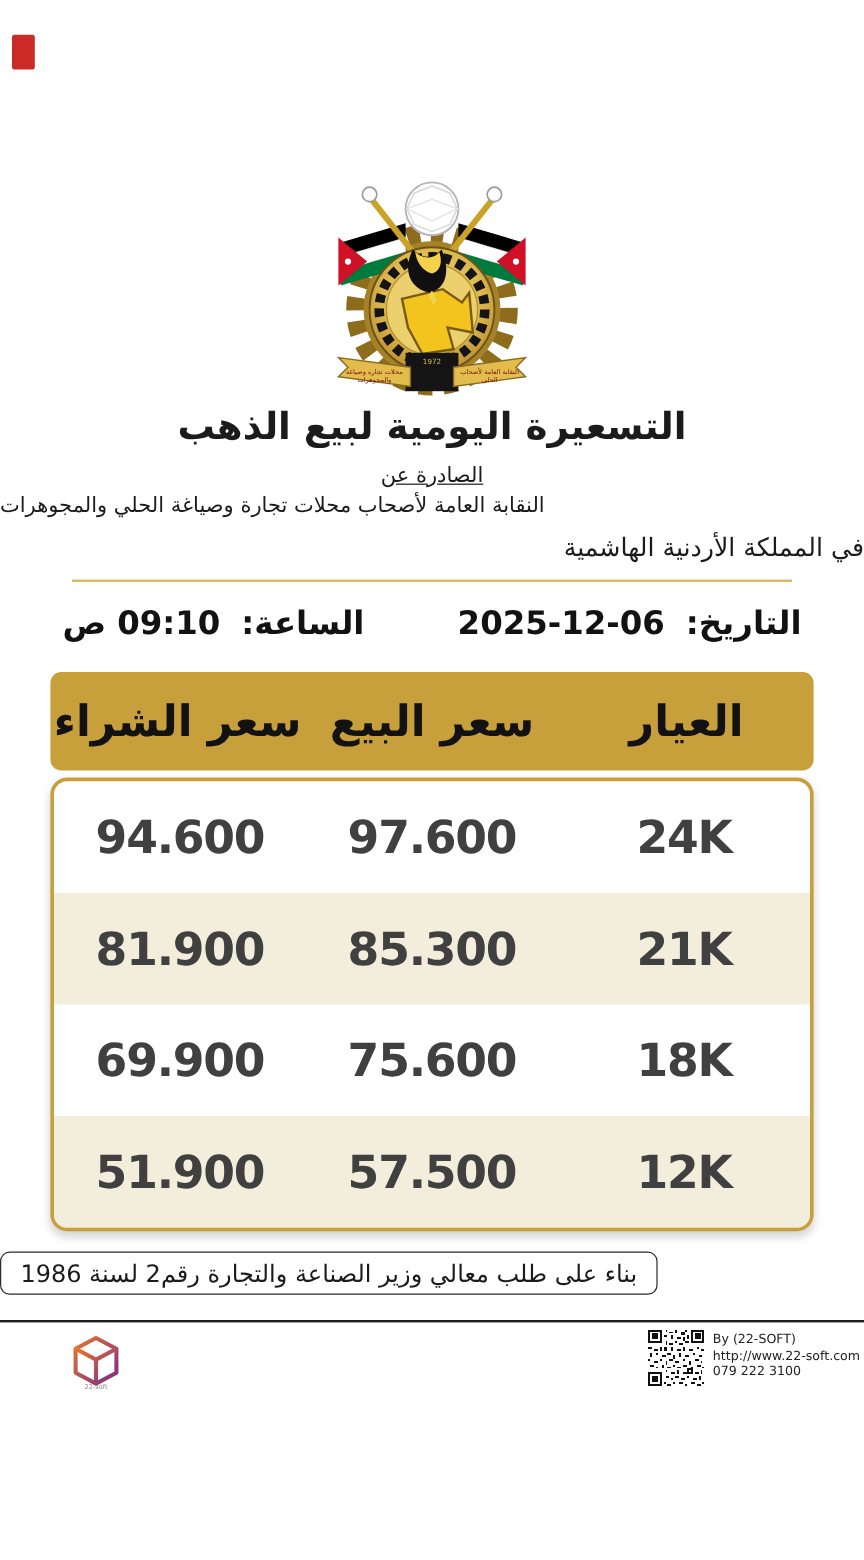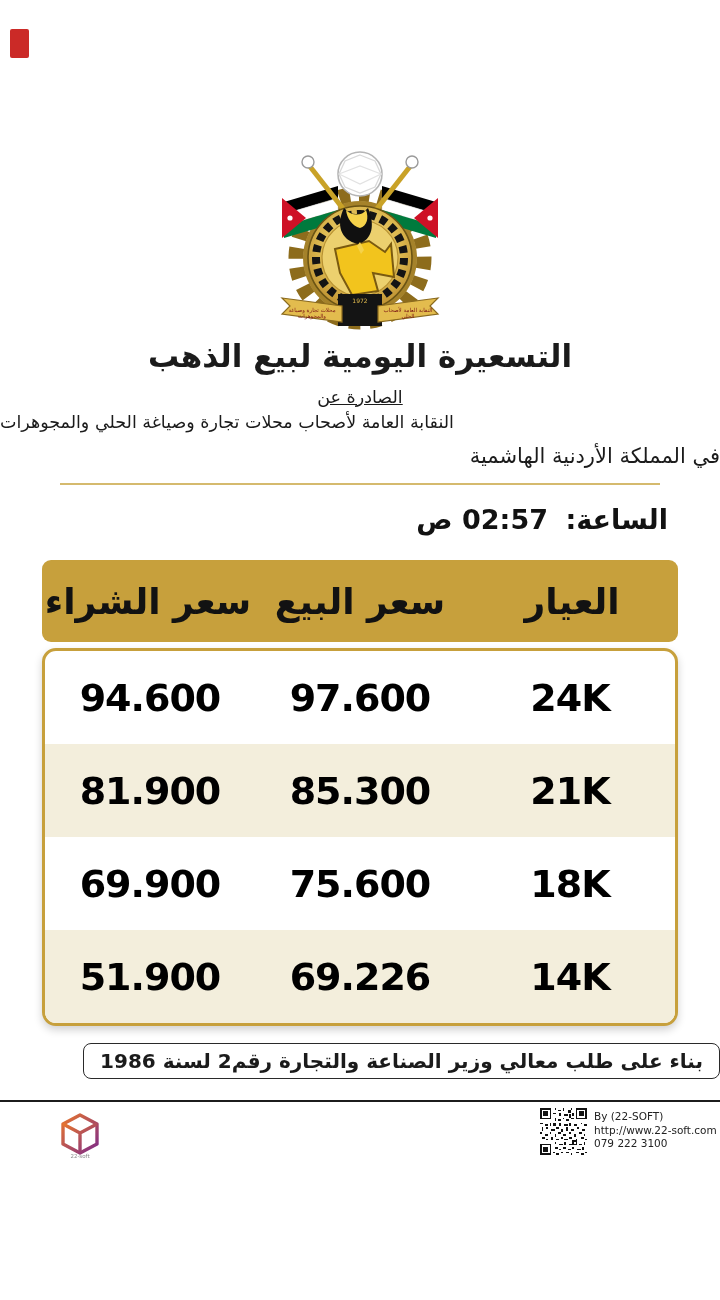--- a/index.html
+++ b/index.html
@@ -18,22 +18,22 @@
     font-size:27px;font-weight:bold;color:#121212;}
   .dt-seg{white-space:nowrap;}
   .dt-seg .lbl{margin-left:8px;}
   .table-head{margin:25px 42px 0;height:82px;background:#c7a03c;border-radius:9px;
     display:grid;grid-template-columns:1fr 1fr 1fr;direction:rtl;align-items:center;}
   .table-head .col{ text-align:center;font-size:36px;font-weight:bold;color:#121212;}
   .table-body{margin:6px 42px 0;border:3px solid #c7a03c;border-radius:14px;overflow:hidden;
     box-shadow:0 4px 8px rgba(0,0,0,0.18);background:#fff;}
   .t-row{height:93px;display:grid;grid-template-columns:1fr 1fr 1fr;direction:rtl;align-items:center;}
   .t-row.alt{background:#f3eedc;}
-  .t-row .cell{text-align:center;font-size:38px;font-weight:bold;color:#000000;letter-spacing:-1px;}
-  .note-wrap{text-align:right;margin-top:17px;font-weight:bold;}
+  .t-row .cell{text-align:center;font-size:38px;font-weight:bold;color:#404040;letter-spacing:-1px;}
+  .note-wrap{text-align:left;margin-top:17px;}
   .note-box{display:inline-block;border:1.5px solid #2a2a2a;border-radius:8px;padding:5px 16px;
     font-size:20px;direction:rtl;color:#1b1b1b;}
   .divider{position:absolute;left:0;top:1100px;width:720px;height:2px;background:#1c1c1c;}
   .credits{position:absolute;left:0;top:1102px;width:720px;height:70px;}
   .cube-logo{position:absolute;left:58px;top:10px;width:44px;height:46px;}
   .qr{position:absolute;left:540px;top:6px;width:47px;height:47px;}
   .credit-text{position:absolute;left:594px;top:8px;font-size:10.5px;line-height:13.5px;color:#222;
     font-family:"DejaVu Sans","Liberation Sans",sans-serif;white-space:nowrap;}
 </style>
 </head>
@@ -117,22 +117,26 @@
 
 <h1 class="title">التسعيرة اليومية لبيع الذهب</h1>
 <p class="issued">الصادرة عن</p>
 <p class="syndicate">النقابة العامة لأصحاب محلات تجارة وصياغة الحلي والمجوهرات</p>
 <p class="country">في المملكة الأردنية الهاشمية</p>
 
 <hr class="gold-line">
 
 <div class="date-row">
   <span class="dt-seg">
+    <span class="lbl">التاريخ:</span>
+    <span>06-12-2025</span>
+  </span>
+  <span class="dt-seg">
     <span class="lbl">الساعة:</span>
-    <span>02:57 ص</span>
+    <span>09:10 ص</span>
   </span>
 </div>
 
 <div class="table-head">
   <div class="col">العيار</div>
   <div class="col">سعر البيع</div>
   <div class="col">سعر الشراء</div>
 </div>
 
 <div class="table-body">
@@ -145,22 +149,22 @@
     <div class="cell">21K</div>
     <div class="cell">85.300</div>
     <div class="cell">81.900</div>
   </div>
   <div class="t-row">
     <div class="cell">18K</div>
     <div class="cell">75.600</div>
     <div class="cell">69.900</div>
   </div>
   <div class="t-row alt">
-    <div class="cell">14K</div>
-    <div class="cell">69.226</div>
+    <div class="cell">12K</div>
+    <div class="cell">57.500</div>
     <div class="cell">51.900</div>
   </div>
 </div>
 
 <div class="note-wrap">
   <span class="note-box">بناء على طلب معالي وزير الصناعة والتجارة رقم2 لسنة 1986</span>
 </div>
 
 <div class="divider"></div>
 

